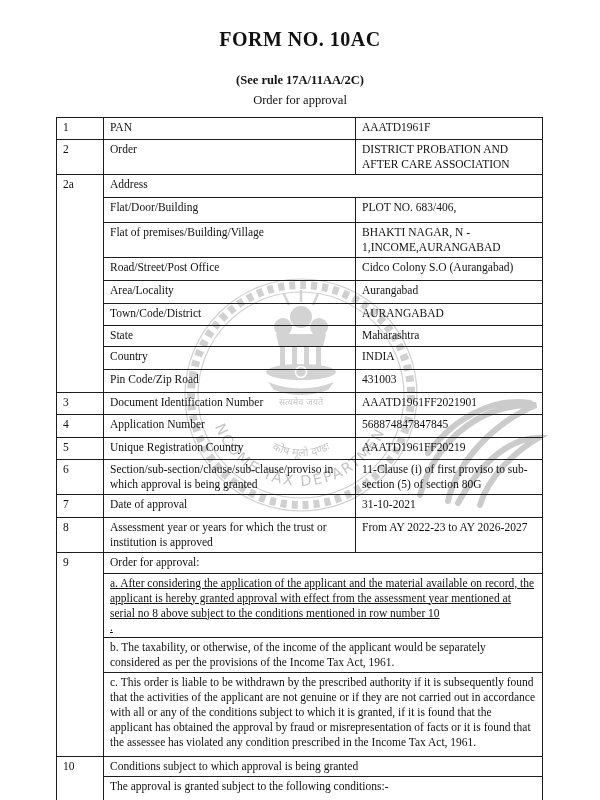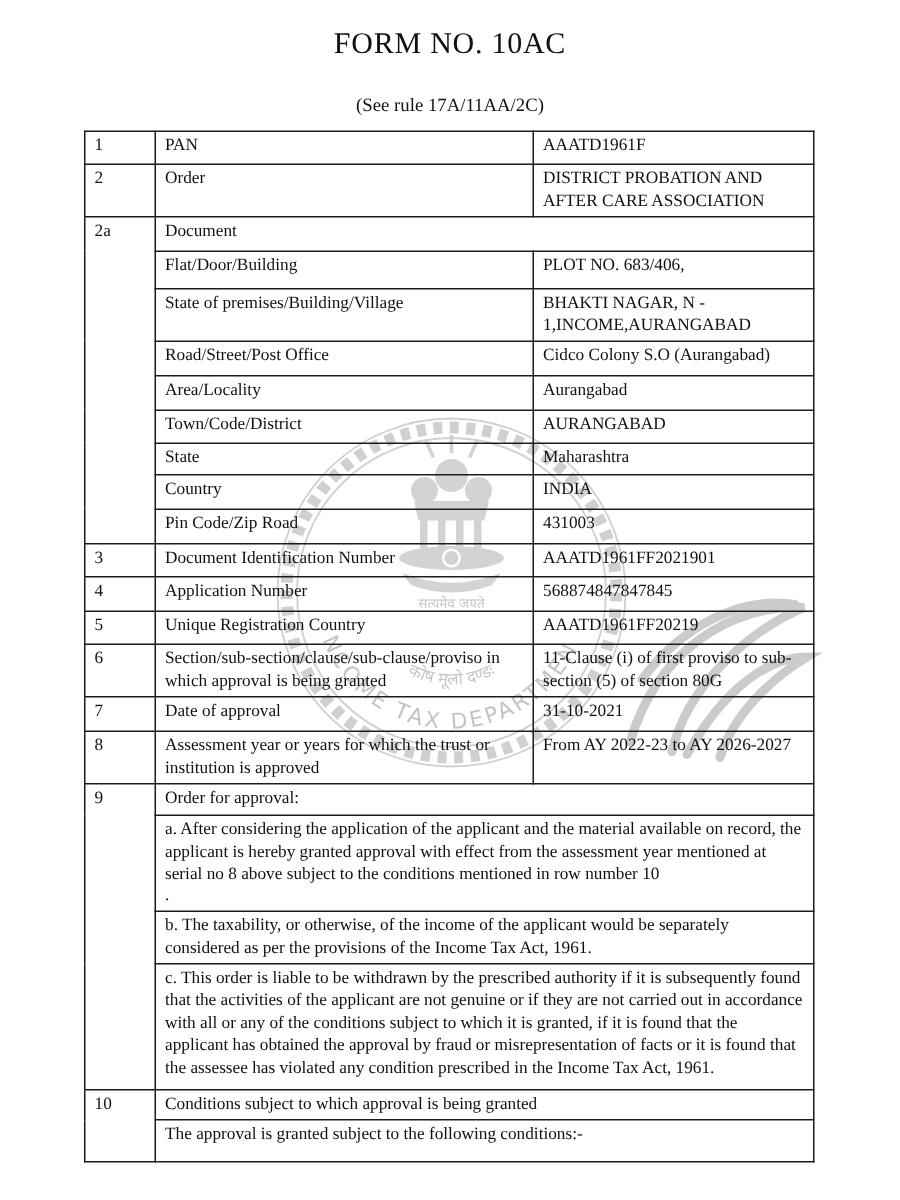--- a/index.html
+++ b/index.html
@@ -5,30 +5,31 @@
   html,body{margin:0;padding:0;background:#ffffff;}
   .page{
     position:relative;
     width:600px;height:800px;
     background:#ffffff;
     font-family:"Liberation Serif","DejaVu Serif",serif;
     color:#111;
     overflow:hidden;
   }
   .title{
-    margin-top:18px;
+    margin-top:28px;
     text-align:center;
     font-size:20px;
-    font-weight:normal;
+    font-weight:bold;
     letter-spacing:.5px;
   }
   .rule-ref{
     margin-top:22px;
     text-align:center;
     font-size:12.5px;
+    font-weight:bold;
   }
   .subtitle{
     margin-top:5px;
     text-align:center;
     font-size:12.5px;
   }
   .watermark{
     position:absolute;
     left:158px;top:253px;
     z-index:0;
@@ -48,30 +49,31 @@
     vertical-align:top;
     padding:2px 6px 2px 6px;
     font-size:11.5px;
     line-height:1.3;
     background:transparent;
     word-wrap:break-word;
   }
   col.c1{width:47px;}
   col.c2{width:252px;}
   col.c3{width:187px;}
-  .prewrap{white-space:pre-line;}
+  .prewrap{white-space:pre-line;text-decoration:underline;}
   svg text{font-family:"DejaVu Sans",sans-serif;}
 </style>
 </head>
 <body>
 
 <div class="page">
 
   <div class="title">FORM NO. 10AC</div>
   <div class="rule-ref">(See rule 17A/11AA/2C)</div>
+  <div class="subtitle">Order for approval</div>
 
   <svg class="watermark" width="390" height="292" viewBox="0 0 390 292" aria-hidden="true">
     <g stroke="#cbcbcb" fill="none" opacity="0.9">
       <circle cx="143" cy="142" r="116" stroke-width="1.2"></circle>
       <circle cx="143" cy="142" r="110" stroke-width="8" stroke-dasharray="6 5"></circle>
       <circle cx="143" cy="142" r="103" stroke-width="1.2"></circle>
     </g>
     <g fill="#cccccc" opacity="0.85">
       <path d="M131,52 L126,41 M143,49 L143,37 M155,52 L160,41" stroke="#cccccc" stroke-width="2.5" fill="none"></path>
       <circle cx="143" cy="64" r="11"></circle>
@@ -116,28 +118,28 @@
         <td>PAN</td>
         <td>AAATD1961F</td>
       </tr>
       <tr style="height:34px">
         <td>2</td>
         <td>Order</td>
         <td>DISTRICT PROBATION AND AFTER CARE ASSOCIATION</td>
       </tr>
       <tr style="height:23px">
         <td rowspan="9">2a</td>
-        <td colspan="2">Document</td>
+        <td colspan="2">Address</td>
       </tr>
       <tr style="height:25px">
         <td>Flat/Door/Building</td>
         <td>PLOT NO. 683/406,</td>
       </tr>
       <tr style="height:32px">
-        <td>State of premises/Building/Village</td>
+        <td>Flat of premises/Building/Village</td>
         <td>BHAKTI NAGAR, N - 1,INCOME,AURANGABAD</td>
       </tr>
       <tr style="height:23px">
         <td>Road/Street/Post Office</td>
         <td>Cidco Colony S.O (Aurangabad)</td>
       </tr>
       <tr style="height:23px">
         <td>Area/Locality</td>
         <td>Aurangabad</td>
       </tr>

